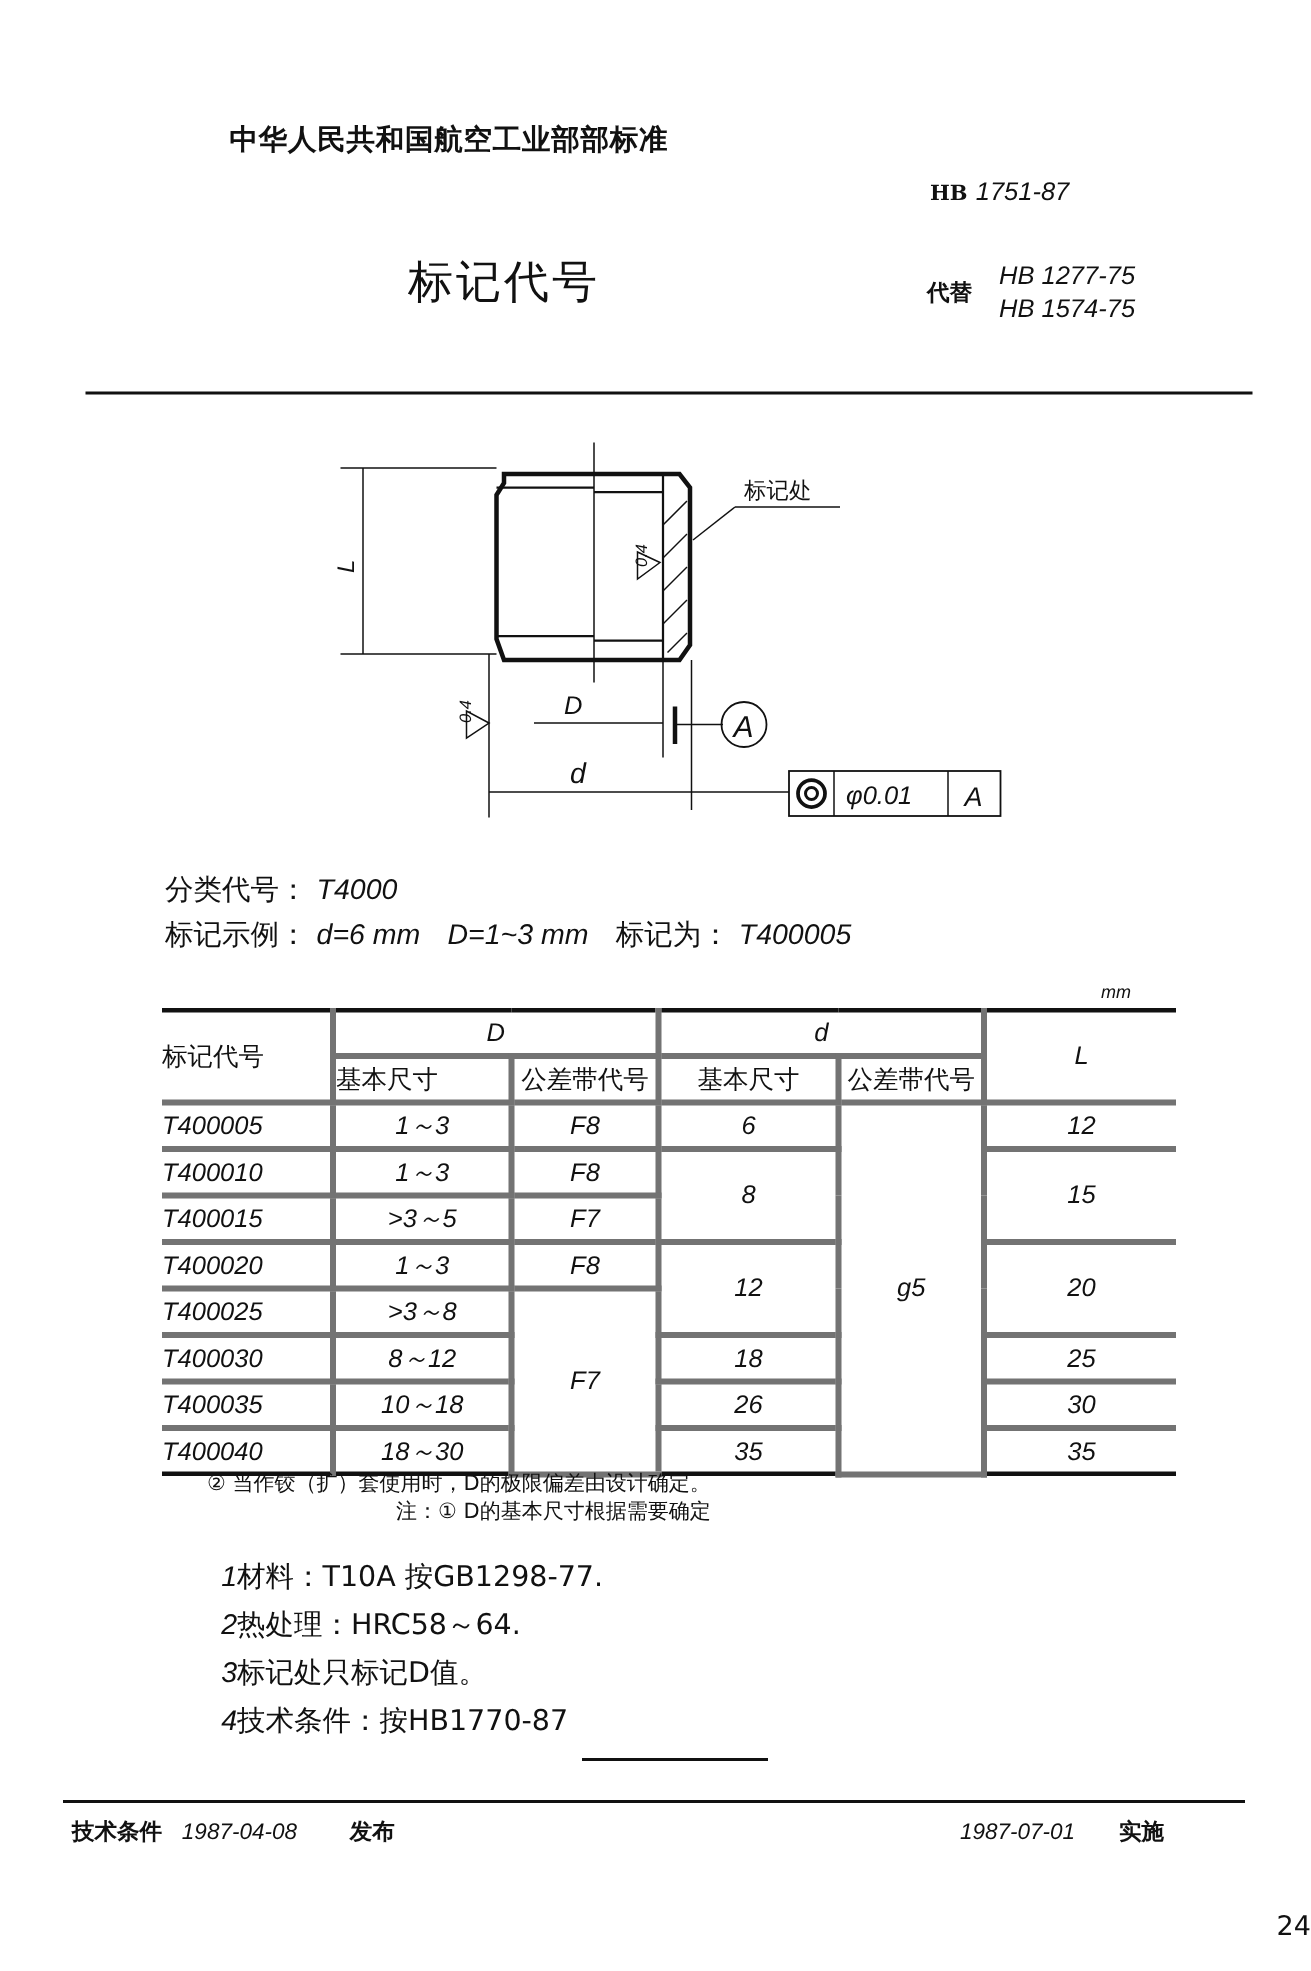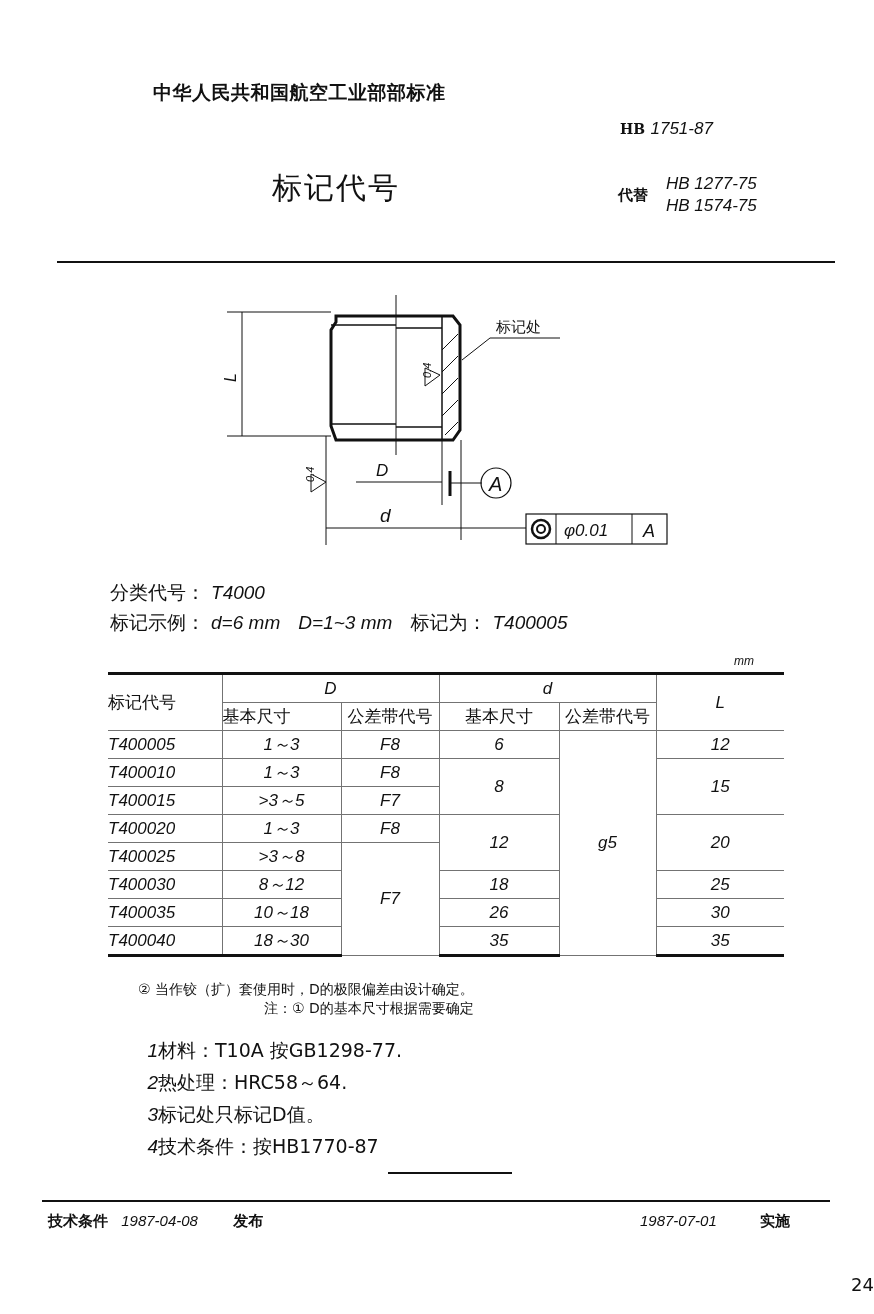--- a/index.html
+++ b/index.html
@@ -11,21 +11,21 @@
   .it{font-style:italic;font-family:"Liberation Sans",sans-serif;}
   .title{left:272px;top:168px;font-size:30px;font-family:"DejaVu Serif",serif;letter-spacing:2px;}
   .replace-label{left:618px;top:186px;font-size:15px;font-weight:bold;}
   .replace1{left:666px;top:174px;font-size:17px;}
   .replace2{left:666px;top:196px;font-size:17px;}
   .rule{position:absolute;background:#111;}
   .info1{left:110px;top:580px;font-size:19px;}
   .info2{left:110px;top:610px;font-size:19px;}
   .unit{left:734px;top:654px;font-size:12px;}
   table.spec{position:absolute;left:108px;top:672px;width:676px;border-collapse:collapse;font-size:17px;}
-  table.spec td,table.spec th{border:1px solid #737373;text-align:center;padding:0;height:27px;font-weight:normal;}
+  table.spec td,table.spec th{border:4px solid #737373;text-align:center;padding:0;height:27px;font-weight:normal;}
   table.spec th{font-size:17px;}
   table.spec tr:first-child th{border-top:3px solid #111;}
   table.spec tr:last-child td{border-bottom:3px solid #111;}
   table.spec td:first-child,table.spec th:first-child{border-left:none;text-align:left;}
   table.spec td:last-child,table.spec th:last-child{border-right:none;}
   .notes{left:110px;top:980px;font-size:14px;line-height:19px;}
   .req{left:116px;font-size:19px;}
   .foot-l{left:48px;top:1212px;font-size:15px;font-weight:bold;}
   .foot-r{left:640px;top:1212px;font-size:15px;font-weight:bold;}
   .page{left:851px;top:1274px;font-size:18px;}
@@ -213,16 +213,16 @@
 <div class="rule" style="left:388px;top:1172px;width:124px;height:2px;"></div>
 <div class="rule" style="left:42px;top:1200px;width:788px;height:2px;"></div>
 
 <div class="abs foot-l">
   <span>技术条件</span>
   <span class="it" style="font-weight:normal;margin-left:8px;">1987-04-08</span>
   <span style="margin-left:30px;">发布</span>
 </div>
 <div class="abs foot-r">
   <span class="it" style="font-weight:normal;">1987-07-01</span>
-  <span style="margin-left:38px;">实施</span>
+  <span style="margin-left:24px;">实施</span>
 </div>
 
 <div class="abs page">24</div>
 
 </body></html>

